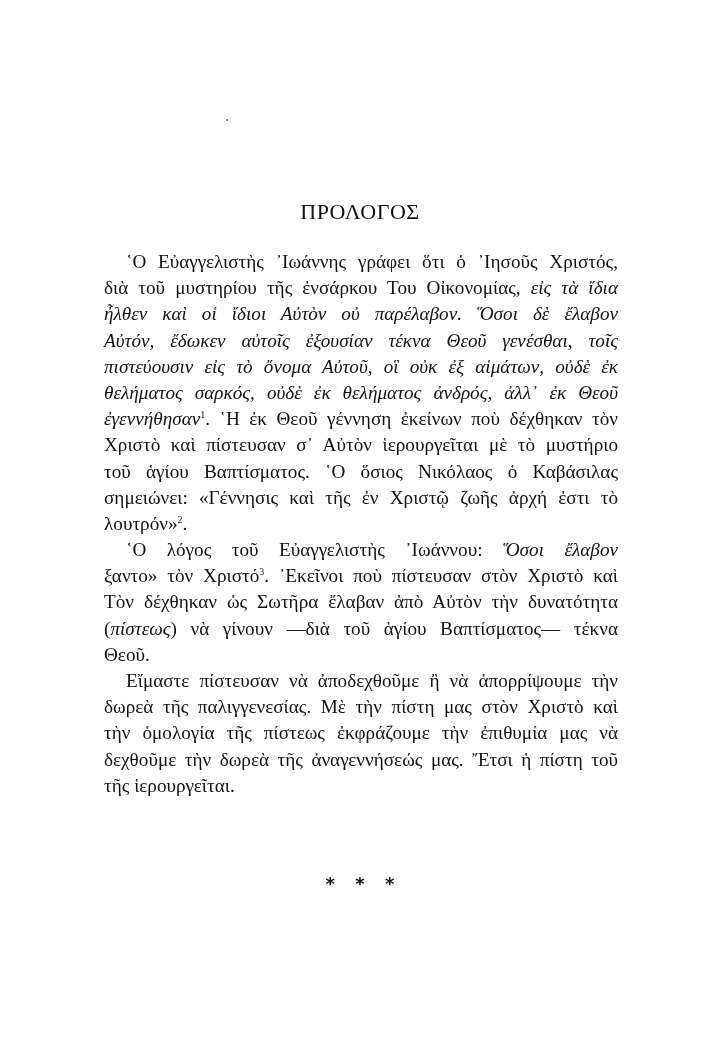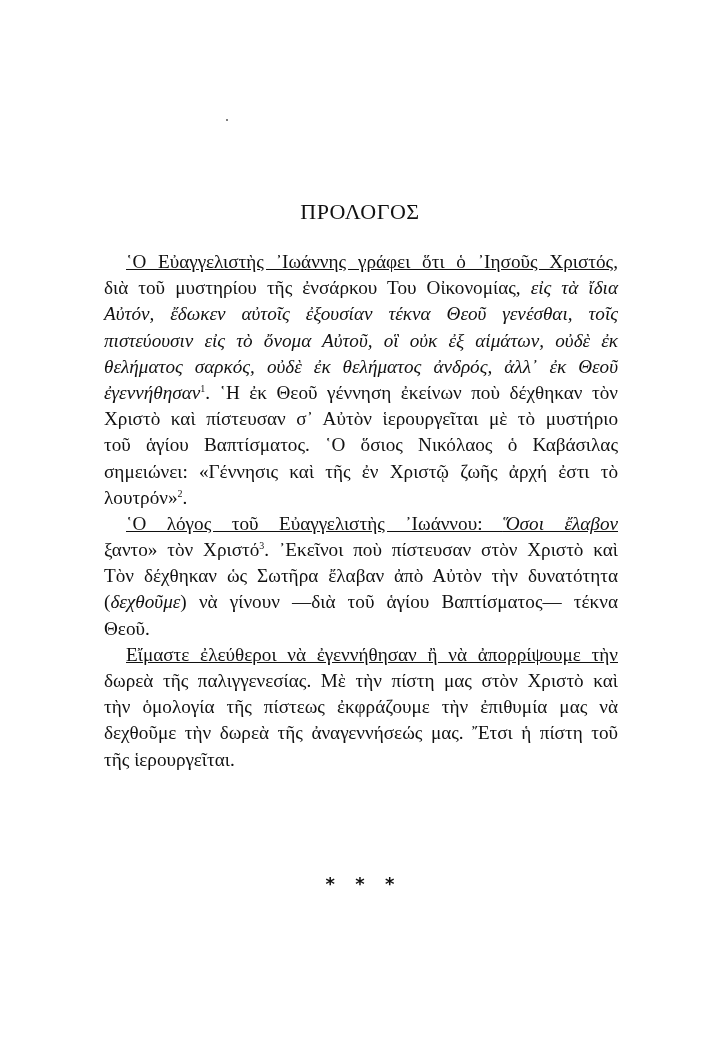--- a/index.html
+++ b/index.html
@@ -13,50 +13,51 @@
   .title {
     position: absolute; top: 199px; left: 0; width: 720px; text-align: center;
     font-family: "Liberation Serif", serif; font-size: 22px; letter-spacing: 0.5px;
   }
   .body-text {
     position: absolute; left: 104px; top: 249px; width: 514px;
     font-family: "Liberation Serif", serif; font-size: 19.2px; line-height: 26.2px;
   }
   .line { display: block; white-space: nowrap; text-align: justify; text-align-last: justify; height: 26.2px; }
   .line.last { text-align-last: left; }
-  .line.indent { padding-left: 22px; text-decoration: underline; }
+  .line.indent { padding-left: 22px; }
   .it { font-style: italic; }
   sup { font-size: 10px; line-height: 0; vertical-align: 7px; }
   .stars {
     position: absolute; top: 873px; left: 0; width: 720px; text-align: center;
     font-family: "DejaVu Sans", sans-serif; font-size: 18px; font-weight: bold; word-spacing: 14px;
   }
 </style>
 </head>
 <body>
 
 <div class="dot"></div>
 <h1 class="title" style="margin:0;font-weight:normal;">ΠΡΟΛΟΓΟΣ</h1>
 
 <div class="body-text" id="body-text">
     <span class="line indent"><span>῾Ο Εὐαγγελιστὴς ᾿Ιωάννης γράφει ὅτι ὁ ᾿Ιησοῦς Χριστός,</span></span>
     <span class="line"><span>διὰ τοῦ μυστηρίου τῆς ἐνσάρκου Του Οἰκονομίας, </span><span class="it">εἰς τὰ ἴδια</span></span>
+    <span class="line"><span class="it">ἦλθεν καὶ οἱ ἴδιοι Αὐτὸν οὐ παρέλαβον. Ὅσοι δὲ ἔλαβον</span></span>
     <span class="line"><span class="it">Αὐτόν, ἔδωκεν αὐτοῖς ἐξουσίαν τέκνα Θεοῦ γενέσθαι, τοῖς</span></span>
     <span class="line"><span class="it">πιστεύουσιν εἰς τὸ ὄνομα Αὐτοῦ, οἳ οὐκ ἐξ αἱμάτων, οὐδὲ ἐκ</span></span>
     <span class="line"><span class="it">θελήματος σαρκός, οὐδὲ ἐκ θελήματος ἀνδρός, ἀλλ᾿ ἐκ Θεοῦ</span></span>
     <span class="line"><span class="it">ἐγεννήθησαν</span><sup>1</sup><span>. ῾Η ἐκ Θεοῦ γέννηση ἐκείνων ποὺ δέχθηκαν τὸν</span></span>
     <span class="line"><span>Χριστὸ καὶ πίστευσαν σ᾿ Αὐτὸν ἱερουργεῖται μὲ τὸ μυστήριο</span></span>
     <span class="line"><span>τοῦ ἁγίου Βαπτίσματος. ῾Ο ὅσιος Νικόλαος ὁ Καβάσιλας</span></span>
     <span class="line"><span>σημειώνει: «Γέννησις καὶ τῆς ἐν Χριστῷ ζωῆς ἀρχή ἐστι τὸ</span></span>
     <span class="line last"><span>λουτρόν»</span><sup>2</sup><span>.</span></span>
     <span class="line indent"><span>῾Ο λόγος τοῦ Εὐαγγελιστὴς ᾿Ιωάννου: </span><span class="it">Ὅσοι ἔλαβον</span></span>
     <span class="line"><span>ξαντο» τὸν Χριστό</span><sup>3</sup><span>. ᾿Εκεῖνοι ποὺ πίστευσαν στὸν Χριστὸ καὶ</span></span>
     <span class="line"><span>Τὸν δέχθηκαν ὡς Σωτῆρα ἔλαβαν ἀπὸ Αὐτὸν τὴν δυνατότητα</span></span>
-    <span class="line"><span>(</span><span class="it">δεχθοῦμε</span><span>) νὰ γίνουν —διὰ τοῦ ἁγίου Βαπτίσματος— τέκνα</span></span>
+    <span class="line"><span>(</span><span class="it">πίστεως</span><span>) νὰ γίνουν —διὰ τοῦ ἁγίου Βαπτίσματος— τέκνα</span></span>
     <span class="line last"><span>Θεοῦ.</span></span>
-    <span class="line indent"><span>Εἴμαστε ἐλεύθεροι νὰ ἐγεννήθησαν ἢ νὰ ἀπορρίψουμε τὴν</span></span>
+    <span class="line indent"><span>Εἴμαστε πίστευσαν νὰ ἀποδεχθοῦμε ἢ νὰ ἀπορρίψουμε τὴν</span></span>
     <span class="line"><span>δωρεὰ τῆς παλιγγενεσίας. Μὲ τὴν πίστη μας στὸν Χριστὸ καὶ</span></span>
     <span class="line"><span>τὴν ὁμολογία τῆς πίστεως ἐκφράζουμε τὴν ἐπιθυμία μας νὰ</span></span>
     <span class="line"><span>δεχθοῦμε τὴν δωρεὰ τῆς ἀναγεννήσεώς μας. Ἔτσι ἡ πίστη τοῦ</span></span>
     <span class="line last"><span>τῆς ἱερουργεῖται.</span></span>
   </div>
 
 <div class="stars">* * *</div>
 
 </body></html>

